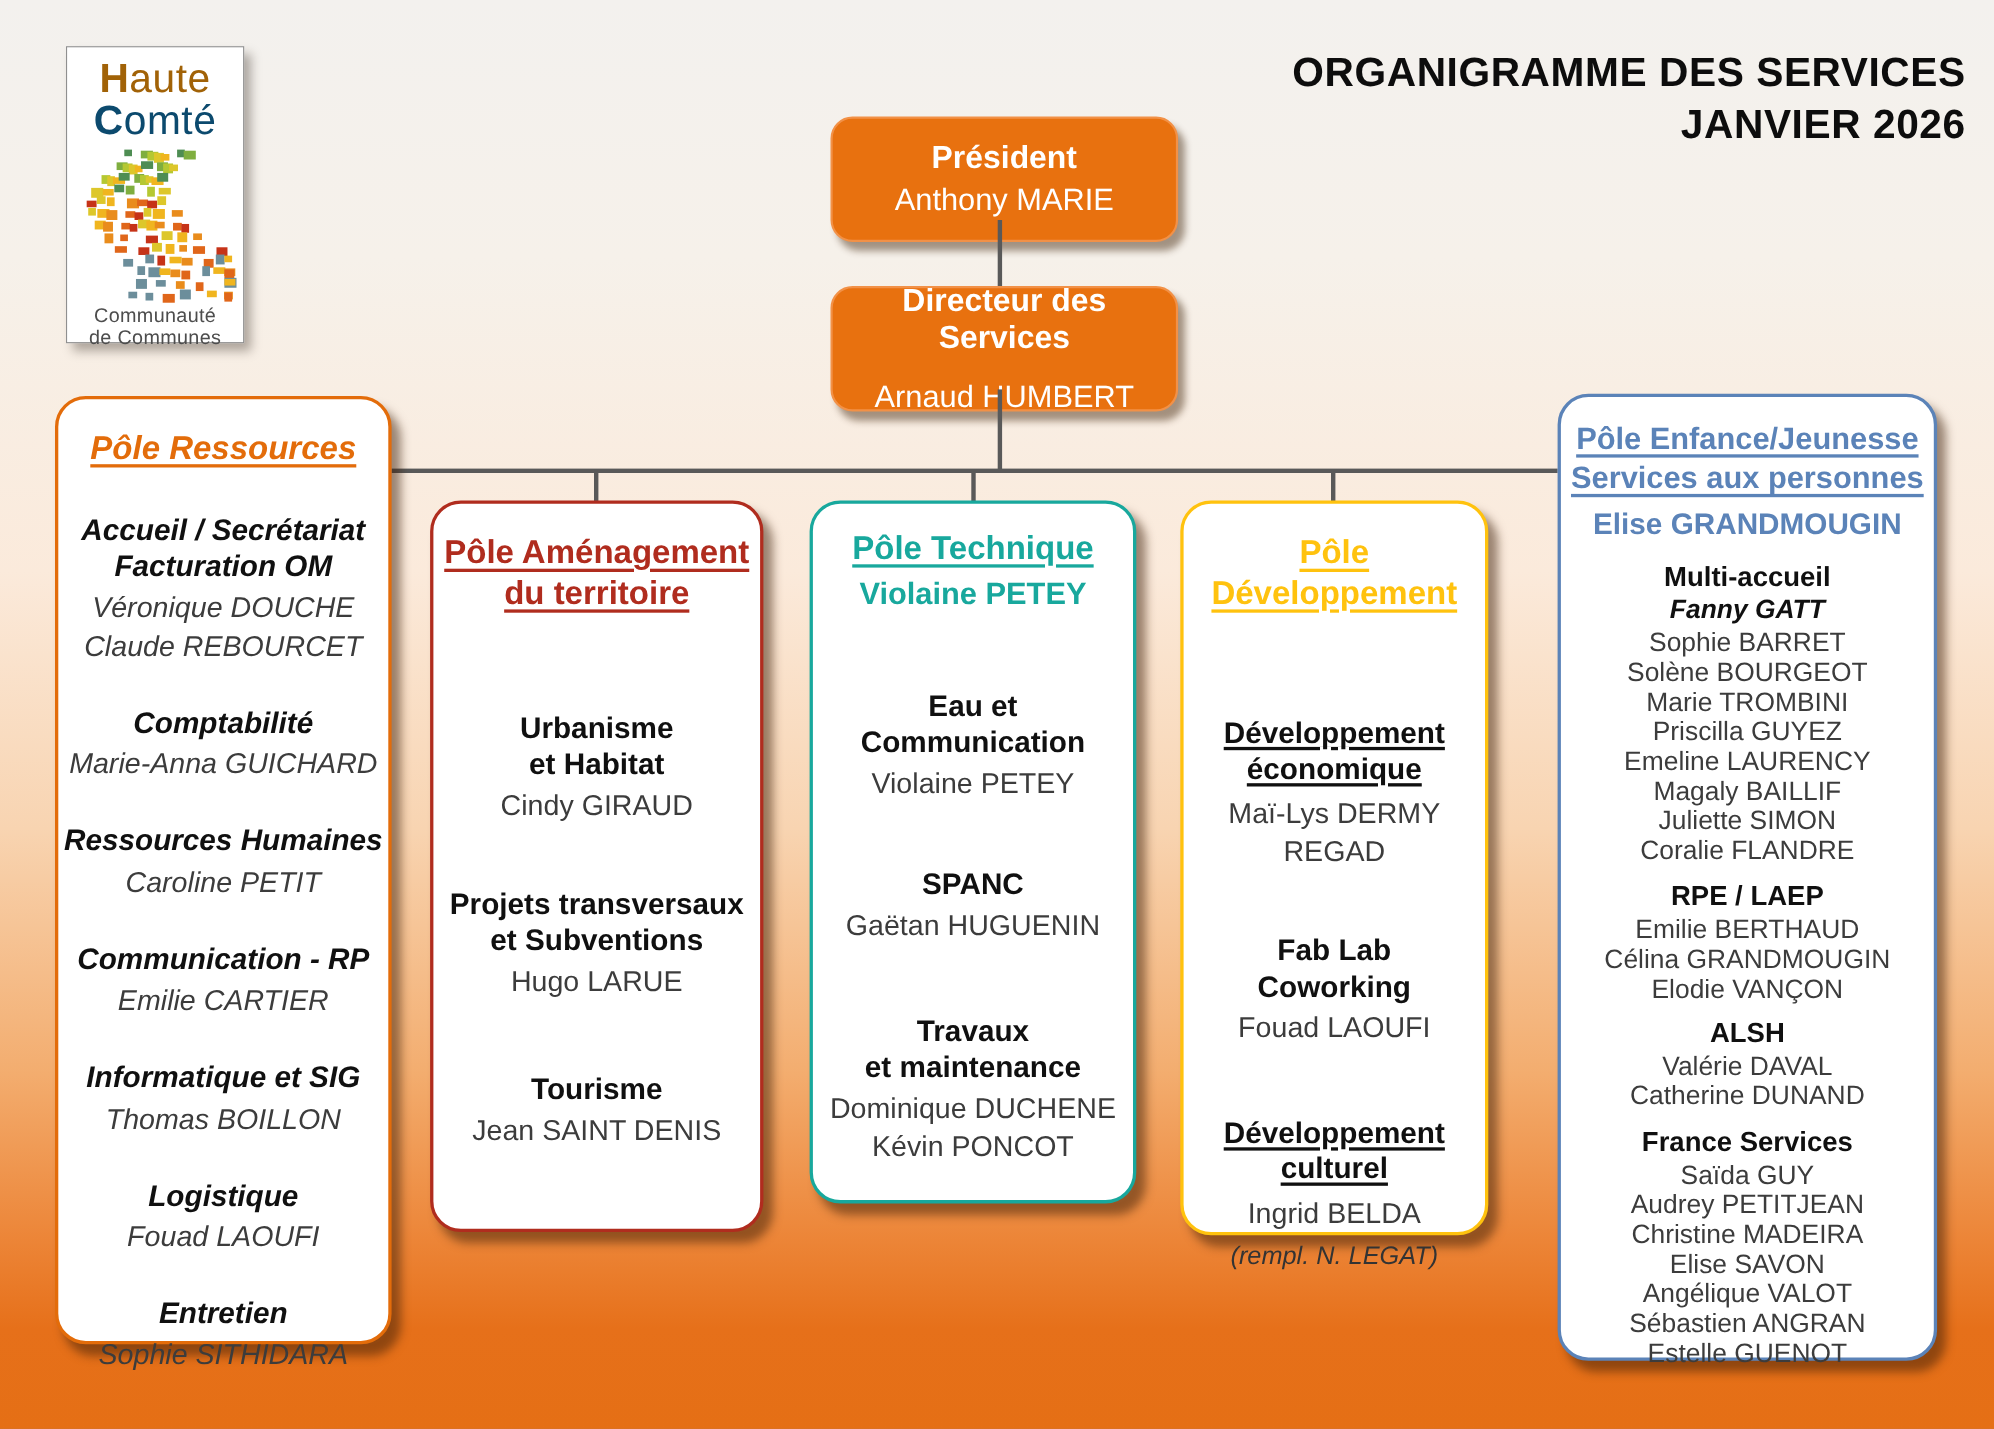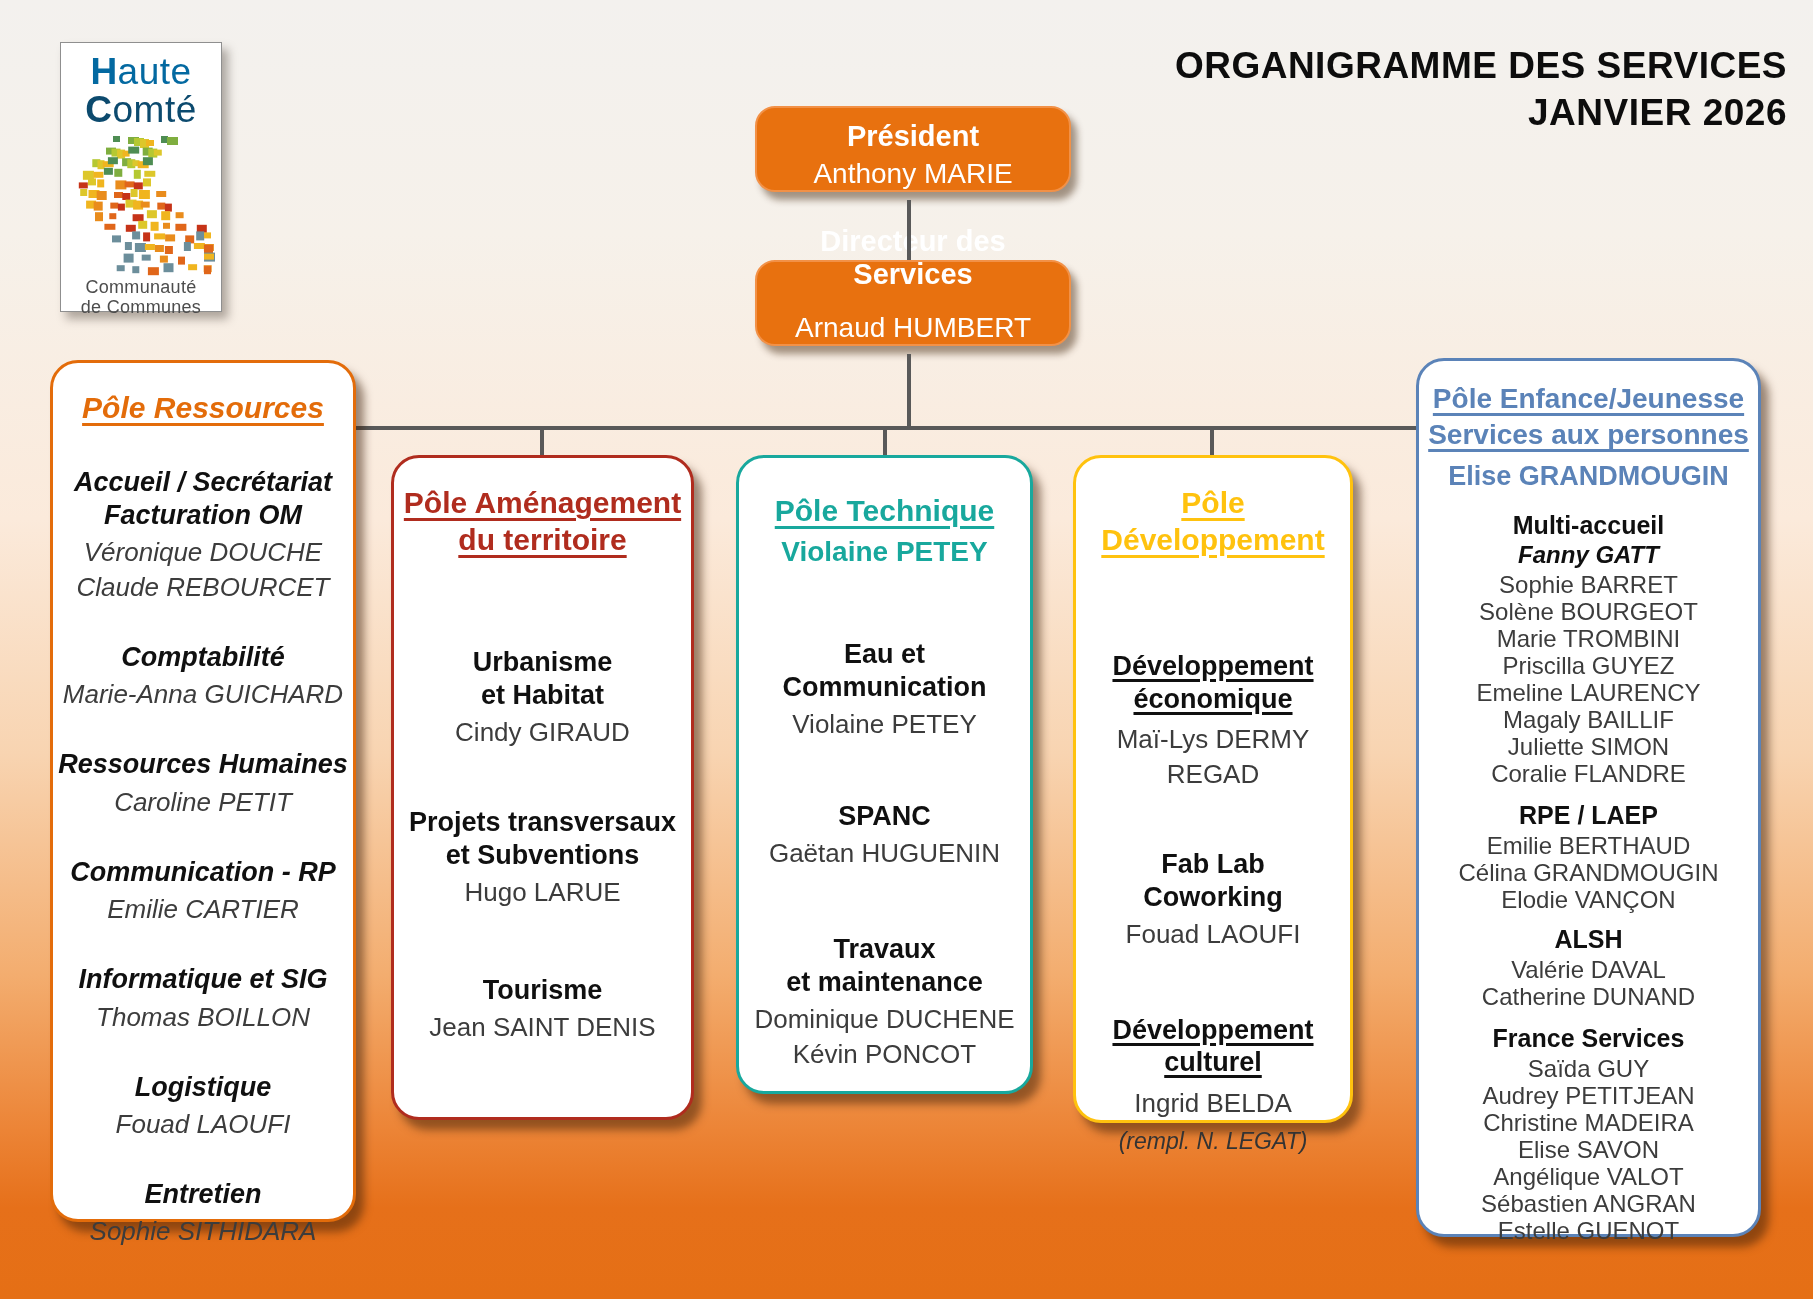--- a/index.html
+++ b/index.html
@@ -29,23 +29,23 @@
 
   
   .doc-title {
     position: absolute; top: 42px; right: 26px;
     text-align: right; font-weight: 700; font-size: 37px;
     line-height: 1.28; color: #0d0d0d; letter-spacing: .5px;
   }
 
   
   .orange-box {
-    position: absolute; width: 316px; height: 86px;
+    position: absolute; width: 316px; height: 114px;
     border-radius: 20px;
-    display: flex; flex-direction: column; justify-content: flex-end; align-items: center;
+    display: flex; flex-direction: column; justify-content: center; align-items: center;
     color: #fff; text-align: center;
     box-shadow: 6px 8px 7px rgba(60,30,5,.45);
     border: 2px solid transparent;
   }
   #president { left: 755px; top: 106px; }
   #director  { left: 755px; top: 260px; gap: 16px; }
   .box-role { font-weight: 700; font-size: 29px; }
   .box-name { font-size: 28px; font-weight: 400; margin-top: 5px; }
 
   
@@ -60,21 +60,21 @@
   
   .pole {
     position: absolute; background: #fff;
     border: 3px solid #999; border-radius: 28px;
     box-shadow: 8px 10px 9px rgba(60,30,8,.5);
     display: flex; flex-direction: column; align-items: center;
     text-align: center;
   }
   #pole-ressources    { left: 50px;   top: 360px; width: 306px; height: 862px; padding-top: 26px; font-style: italic; }
   #pole-amenagement   { left: 391px;  top: 455px; width: 303px; height: 665px; padding-top: 26px; }
-  #pole-technique     { left: 736px;  top: 455px; width: 297px; height: 639px; padding-top: 34px; }
+  #pole-technique     { left: 736px;  top: 455px; width: 297px; height: 639px; padding-top: 22px; }
   #pole-developpement { left: 1073px; top: 455px; width: 280px; height: 668px; padding-top: 26px; }
   #pole-enfance       { left: 1416px; top: 358px; width: 345px; height: 879px; padding-top: 20px; }
 
   .pole-title {
     font-weight: 700; font-size: 30px; line-height: 1.24;
     text-decoration: underline; text-decoration-thickness: 2.5px; text-underline-offset: 5px;
   }
   #pole-enfance .pole-title { font-size: 28px; line-height: 1.3; }
   .pole-head { font-weight: 700; font-size: 28px; margin-top: 7px; }
   #pole-enfance .pole-head { font-size: 27px; }
@@ -88,21 +88,21 @@
   #pole-enfance .name { font-size: 24px; line-height: 27px; }
   .lead-name { font-weight: 700; font-style: italic; font-size: 24px; line-height: 29px; color: #101010; }
   .note { font-style: italic; font-size: 23px; color: #333; margin-top: 7px; }
 </style>
 </head>
 <body>
 
 <div class="canvas">
 
   <div class="logo-card">
-    <div class="logo-name" style="color: #0369a1;"><span class="logo-initial">H</span><span>aute</span></div>
+    <div class="logo-name" style="color: #a16207;"><span class="logo-initial">H</span><span>aute</span></div>
     <div class="logo-name" style="color: #0c4a6e;"><span class="logo-initial">C</span><span>omté</span></div>
     <svg id="logo-mosaic" class="logo-mosaic" width="150" height="142" viewBox="0 0 150 142">
         <rect x="47.0" y="2.0" width="7" height="6" fill="#4E8D53"></rect>
         <rect x="62.0" y="3.0" width="11" height="7" fill="#7FAE3F"></rect>
         <rect x="68.0" y="4.0" width="10" height="8" fill="#B5C832"></rect>
         <rect x="74.0" y="5.0" width="9" height="9" fill="#DDC72B"></rect>
         <rect x="80.0" y="6.0" width="8" height="6" fill="#F0B51F"></rect>
         <rect x="95.0" y="2.0" width="7" height="7" fill="#4E8D53"></rect>
         <rect x="101.0" y="3.0" width="11" height="8" fill="#7FAE3F"></rect>
         <rect x="40.0" y="13.6" width="10" height="7" fill="#7FAE3F"></rect>

